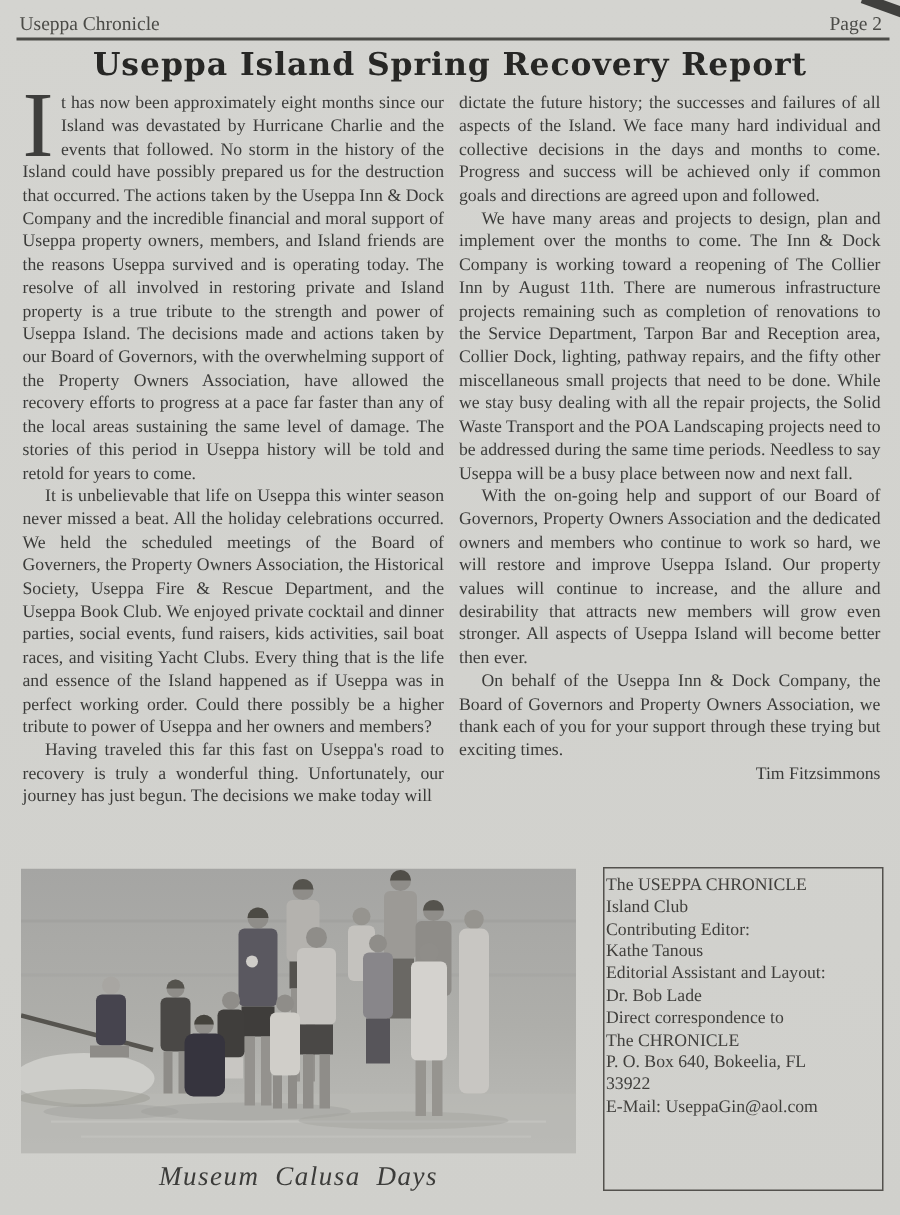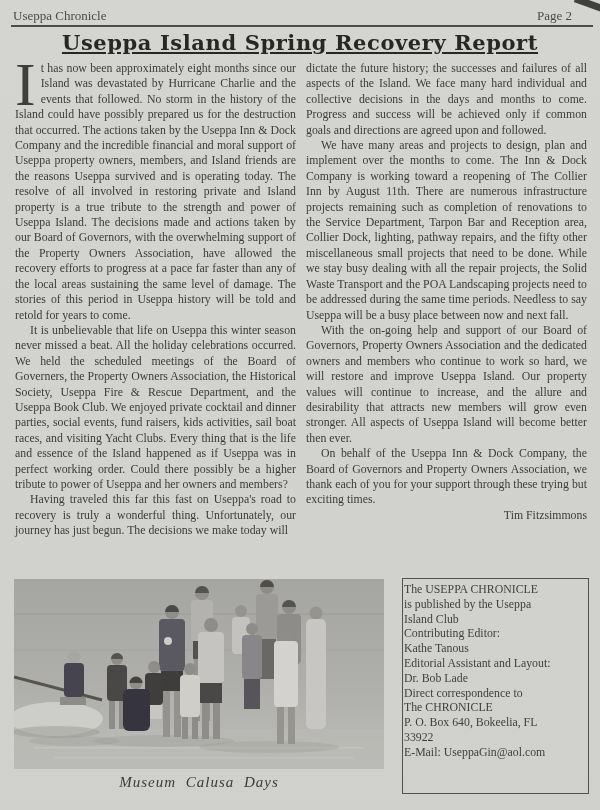--- a/index.html
+++ b/index.html
@@ -9,35 +9,34 @@
     background:linear-gradient(180deg,#d4d4d0 0%,#d2d2ce 55%,#d0d0cc 100%);
     font-family:"Liberation Serif",serif;
     color:#3b3b39;
     overflow:hidden;
   }
   .scan-mark{
     position:absolute;top:1px;right:-8px;width:34px;height:7px;
     background:#262624;transform:rotate(20deg);opacity:.85;
   }
   .masthead{
-    position:absolute;top:8px;left:13px;right:28px;
+    position:absolute;top:8px;left:13px;right:12px;
     display:flex;justify-content:space-between;
     font-size:13px;color:#4b4b47;
   }
   .rule{
     position:absolute;top:25px;left:11px;right:7px;height:2px;
     background:#4c4c48;
   }
   .article-title{
     position:absolute;top:30px;left:0;width:100%;
     margin:0;text-align:center;
     font-family:"DejaVu Serif","Liberation Serif",serif;
     font-weight:bold;font-size:21px;letter-spacing:.6px;
     color:#272725;
-    text-decoration:underline;
   }
   .columns{
     position:absolute;top:61px;left:15px;width:572px;height:516px;
     display:flex;gap:10px;
   }
   .col{width:281px;font-size:11.8px;line-height:15.4px;text-align:justify;}
   .col p{margin:0;text-indent:15px;}
   .col p.first{text-indent:0;}
   .dropcap{
     float:left;
@@ -46,21 +45,21 @@
     color:#3e3e3c;
   }
   .sig{margin:0;text-indent:15px;text-align:right;}
   .photo{
     position:absolute;left:14px;top:579px;width:370px;height:190px;
     margin:0;
   }
   .photo svg{display:block;width:370px;height:190px;}
   .photo-caption{
     position:absolute;left:14px;top:774px;width:370px;
-    text-align:center;font-style:italic;font-size:15px;
+    text-align:center;font-style:italic;font-size:18px;
     letter-spacing:1px;word-spacing:5px;color:#3c3c3a;
   }
   .infobox{
     position:absolute;left:402px;top:578px;width:183px;height:208px;
     border:1.5px solid #53514d;
     padding:3px 1px;
     font-size:11.8px;line-height:14.8px;
     color:#403f3c;
   }
 </style>
@@ -202,21 +201,20 @@
         <rect x="168" y="138" width="6" height="22" fill="#8e8c88"></rect>
           <rect x="178" y="138" width="6" height="22" fill="#8e8c88"></rect>
       </g>
     </svg>
   </figure>
 
   <div class="photo-caption">Museum Calusa Days</div>
 
   <div class="infobox">
     <div>The USEPPA CHRONICLE</div>
-    <div>is published by the Useppa</div>
     <div>Island Club</div>
     <div>Contributing Editor:</div>
     <div>Kathe Tanous</div>
     <div>Editorial Assistant and Layout:</div>
     <div>Dr. Bob Lade</div>
     <div>Direct correspondence to</div>
     <div>The CHRONICLE</div>
     <div>P. O. Box 640, Bokeelia, FL</div>
     <div>33922</div>
     <div>E-Mail: UseppaGin@aol.com</div>

